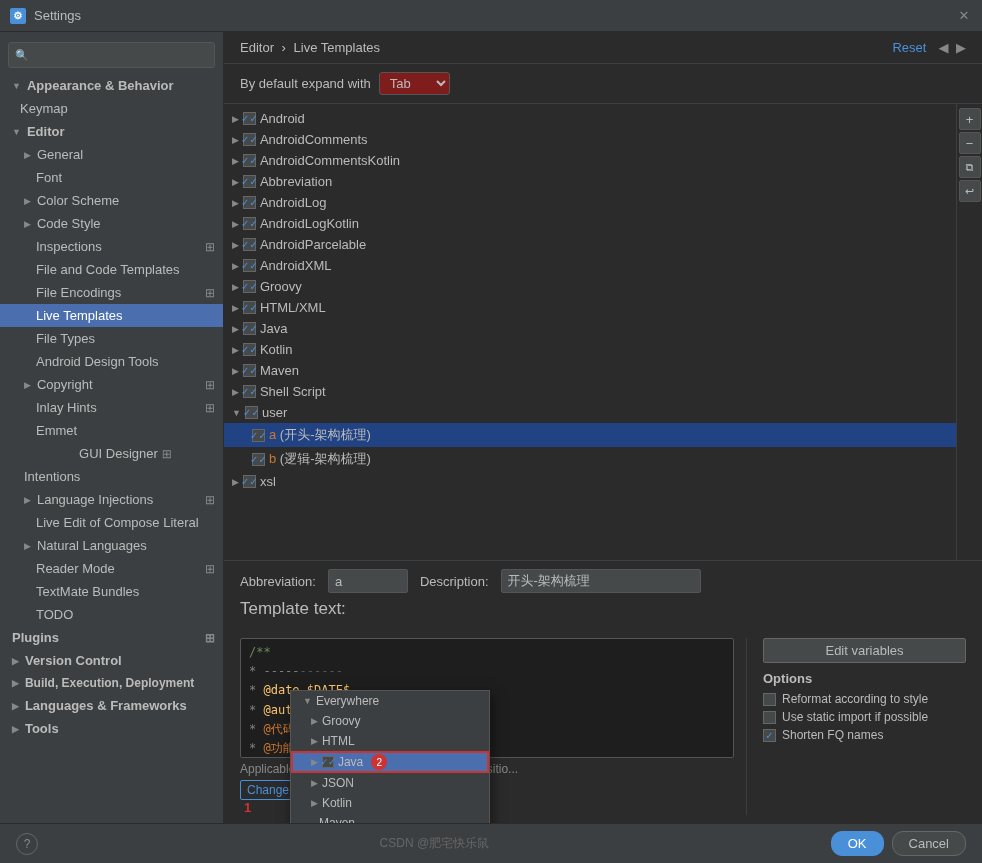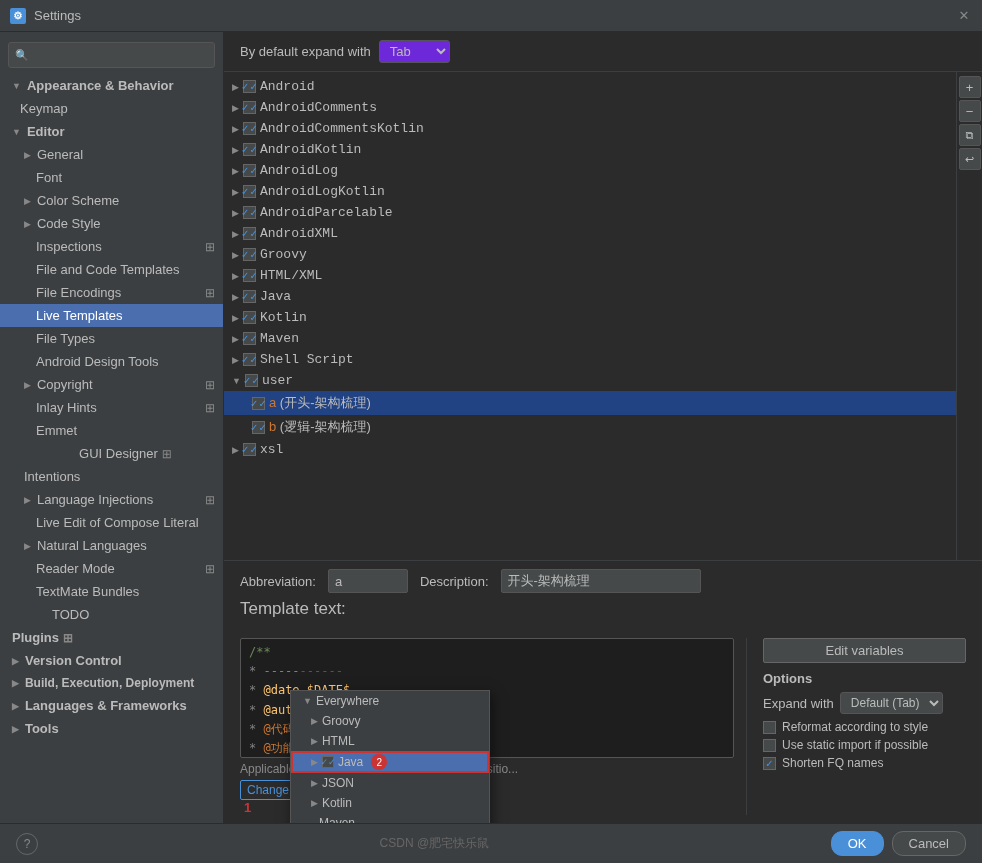--- a/index.html
+++ b/index.html
@@ -114,21 +114,21 @@
     .expand-with-row {
       padding: 8px 16px;
       display: flex;
       align-items: center;
       gap: 8px;
       font-size: 13px;
       color: #bbbbbb;
       border-bottom: 1px solid #3c3f41;
     }
     .expand-with-row select {
-      background: #6d28d9;
+      background: #7f1d1d;
       border: 1px solid #555;
       color: #bbbbbb;
       padding: 2px 6px;
       border-radius: 3px;
       font-size: 13px;
       outline: none;
     }
     .templates-list {
       flex: 1;
       overflow-y: auto;
@@ -155,21 +155,21 @@
     .cb {
       width: 13px; height: 13px;
       border: 1px solid #666;
       background: #45494a;
       display: flex; align-items: center; justify-content: center;
       font-size: 10px; color: #4a90d9;
       flex-shrink: 0;
     }
     .cb.checked::after { content: '✓'; }
     .template-arrow { font-size: 9px; color: #888; }
-    .group-name { color: #bbbbbb; font-weight: normal; font-family: Liberation Mono, monospace; }
+    .group-name { color: #bbbbbb; font-weight: normal; }
     .item-name { color: #bbbbbb; }
     .side-toolbar {
       width: 26px;
       background: #2b2b2b;
       border-left: 1px solid #3c3f41;
       display: flex;
       flex-direction: column;
       align-items: center;
       padding: 4px 0;
       gap: 2px;
@@ -467,25 +467,25 @@
         <span class="sidebar-arrow">▶</span>
         <span>Natural Languages</span>
       </div>
       <div class="sidebar-item sidebar-indent-2" style="padding-left:36px;justify-content:space-between">
         <span>Reader Mode</span>
         <span style="font-size:12px;color:#888">⊞</span>
       </div>
       <div class="sidebar-item sidebar-indent-2" style="padding-left:36px">
         <span>TextMate Bundles</span>
       </div>
-      <div class="sidebar-item sidebar-indent-2" style="padding-left:52px">
+      <div class="sidebar-item sidebar-indent-2" style="padding-left:36px">
         <span>TODO</span>
       </div>
 
-      <div class="sidebar-item sidebar-group" style="padding-left:12px;">
+      <div class="sidebar-item sidebar-group" style="padding-left:12px;justify-content:space-between">
         <span>Plugins</span>
         <span style="font-size:12px;color:#888">⊞</span>
       </div>
       <div class="sidebar-item sidebar-group" style="padding-left:12px">
         <span class="sidebar-arrow">▶</span>
         <span>Version Control</span>
       </div>
       <div class="sidebar-item sidebar-group" style="padding-left:12px">
         <span class="sidebar-arrow">▶</span>
         <span style="font-size:12px">Build, Execution, Deployment</span>
@@ -495,20 +495,32 @@
         <span>Languages &amp; Frameworks</span>
       </div>
       <div class="sidebar-item sidebar-group" style="padding-left:12px">
         <span class="sidebar-arrow">▶</span>
         <span>Tools</span>
       </div>
     </div>
 
     <div class="main-panel">
 
+      <div class="main-header">
+        <div class="breadcrumb">
+          <span>Editor</span>
+          <span class="sep"> › </span>
+          <span class="current">Live Templates</span>
+        </div>
+        <span class="reset-btn">Reset</span>
+        <span class="nav-arrows">
+          <span>◀</span>
+          <span>▶</span>
+        </span>
+      </div>
 
       <div class="expand-with-row">
         <span>By default expand with</span>
         <select>
           <option>Tab</option>
           <option>Enter</option>
           <option>Space</option>
         </select>
       </div>
 
@@ -527,21 +539,21 @@
               <span class="group-name">AndroidComments</span>
             </div>
             <div class="template-group">
               <span class="template-arrow">▶</span>
               <div class="cb checked">✓</div>
               <span class="group-name">AndroidCommentsKotlin</span>
             </div>
             <div class="template-group">
               <span class="template-arrow">▶</span>
               <div class="cb checked">✓</div>
-              <span class="group-name">AndroidKotlin</span>
+              <span class="group-name">Abbreviation</span>
             </div>
             <div class="template-group">
               <span class="template-arrow">▶</span>
               <div class="cb checked">✓</div>
               <span class="group-name">AndroidLog</span>
             </div>
             <div class="template-group">
               <span class="template-arrow">▶</span>
               <div class="cb checked">✓</div>
               <span class="group-name">AndroidLogKotlin</span>
@@ -693,26 +705,20 @@
                 <span>▾</span>
               </button>
               <span style="color:#cc3333;font-weight:bold;margin-left:4px">1</span>
             </div>
           </div>
 
           <div class="bottom-right">
             <div class="edit-vars-btn">Edit variables</div>
             <div style="margin-top:8px">
               <div class="options-title">Options</div>
-              <div class="option-row" style="margin-top:6px">
-                <span>Expand with</span>
-                <select class="expand-with-select">
-                  <option>Default (Tab)</option>
-                </select>
-              </div>
               <div class="checkbox-row" style="margin-top:6px">
                 <div class="cb-small"></div>
                 <span>Reformat according to style</span>
               </div>
               <div class="checkbox-row" style="margin-top:4px">
                 <div class="cb-small"></div>
                 <span>Use static import if possible</span>
               </div>
               <div class="checkbox-row" style="margin-top:4px">
                 <div class="cb-small checked"></div>

